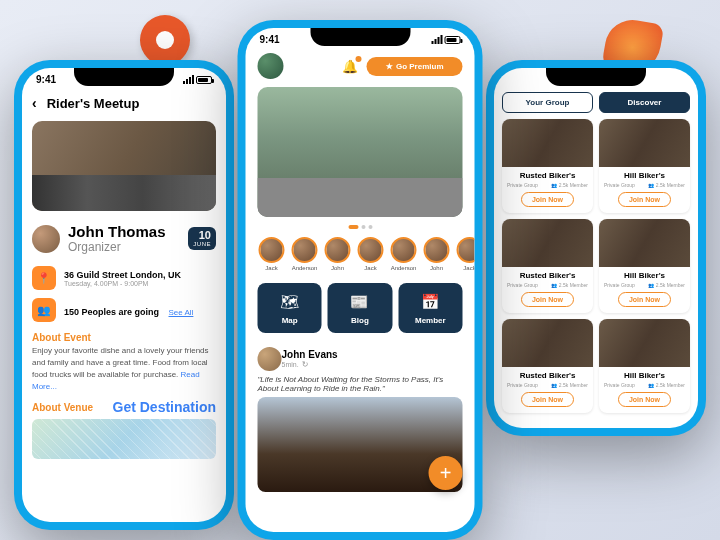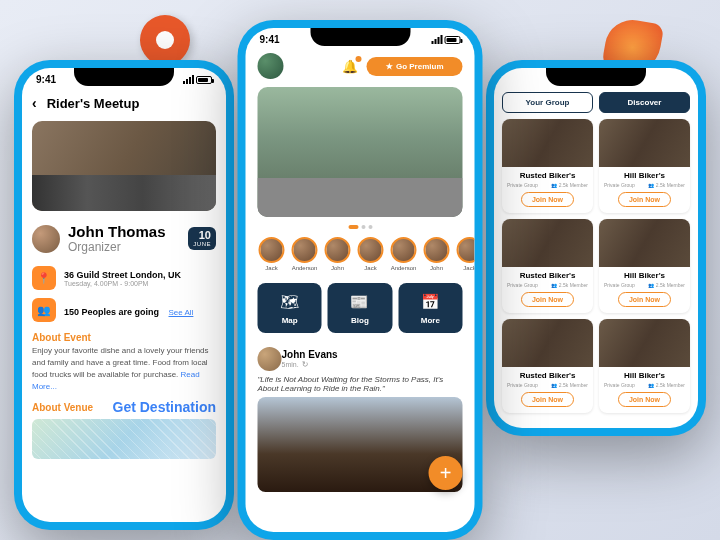--- a/index.html
+++ b/index.html
@@ -223,21 +223,21 @@
 <div class="nav-card">
           <span class="nav-ic">🗺</span>
           <span class="nav-lbl">Map</span>
         </div>
 <div class="nav-card">
           <span class="nav-ic">📰</span>
           <span class="nav-lbl">Blog</span>
         </div>
 <div class="nav-card">
           <span class="nav-ic">📅</span>
-          <span class="nav-lbl">More</span>
+          <span class="nav-lbl">Member</span>
         </div>
 </div>
 <div class="post">
 <div class="post-hdr">
 <div class="post-av"></div>
 <div>
 <div class="post-name">John Evans</div>
 <div class="post-time">5min.</div>
 </div>
 </div>

